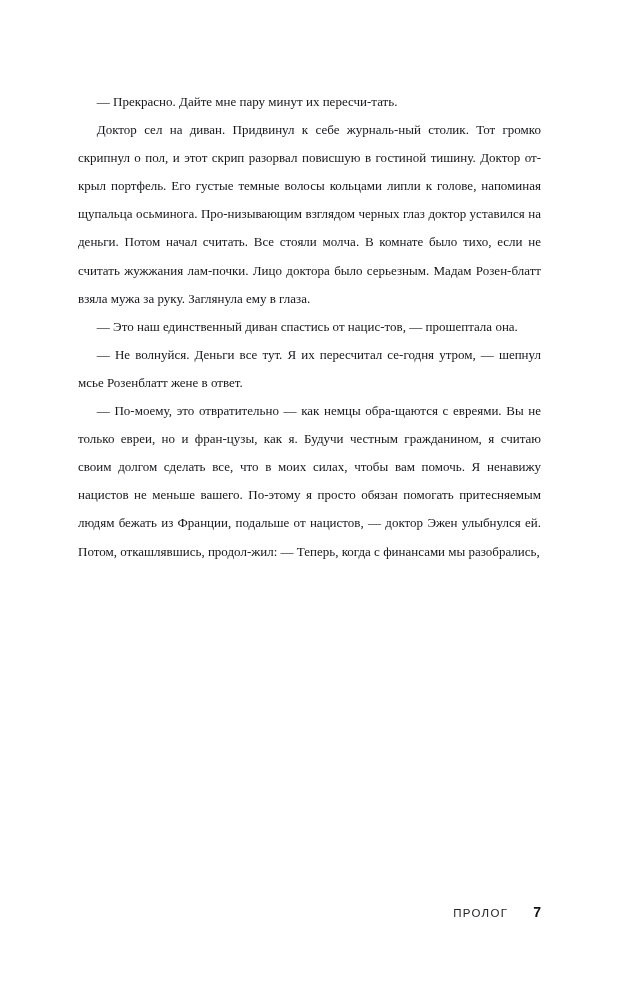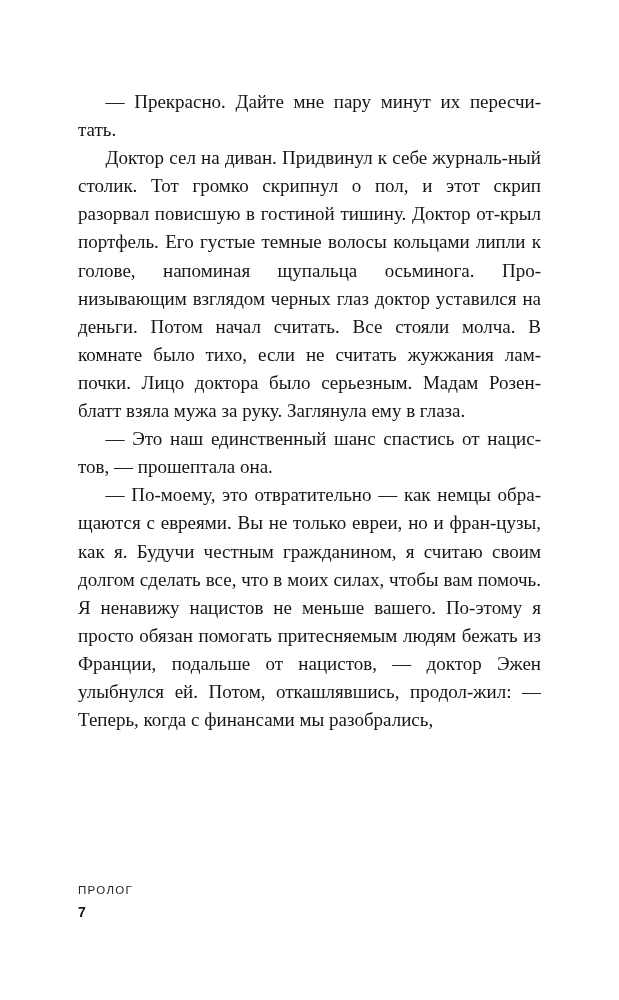--- a/index.html
+++ b/index.html
@@ -16,41 +16,40 @@
   }
   .page {
     position: relative;
     width: 619px;
     height: 1000px;
     box-sizing: border-box;
     padding: 88px 78px 0 78px;
   }
   .body-text {
     font-family: "Liberation Serif", serif;
-    font-size: 19px;
+    font-size: 13px;
     line-height: 28.1px;
     text-align: justify;
     text-justify: inter-word;
     hyphens: manual;
     color: #15161a;
   }
   .body-text p {
     margin: 0;
     text-indent: 1.45em;
   }
   .footer {
     position: absolute;
     left: 78px;
     right: 78px;
     bottom: 80px;
     display: flex;
     justify-content: flex-end;
     align-items: baseline;
-    gap: 8px;
-    flex-direction: column;
+    gap: 25px;
   }
   .footer-label {
     font-family: "Liberation Sans", sans-serif;
     font-size: 11.5px;
     letter-spacing: 1.3px;
     color: #232428;
   }
   .footer-page {
     font-family: "Liberation Sans", sans-serif;
     font-size: 14px;
@@ -59,21 +58,22 @@
   }
 </style>
 </head>
 <body>
 
 <div class="page">
 
   <div class="body-text">
     <p>— Прекрасно. Дайте мне пару минут их пересчи-тать.</p>
     <p>Доктор сел на диван. Придвинул к себе журналь-ный столик. Тот громко скрипнул о пол, и этот скрип разорвал повисшую в гостиной тишину. Доктор от-крыл портфель. Его густые темные волосы кольцами липли к голове, напоминая щупальца осьминога. Про-низывающим взглядом черных глаз доктор уставился на деньги. Потом начал считать. Все стояли молча. В комнате было тихо, если не считать жужжания лам-почки. Лицо доктора было серьезным. Мадам Розен-блатт взяла мужа за руку. Заглянула ему в глаза.</p>
-    <p>— Это наш единственный шанс спастись от нацис-тов, — прошептала она.</p>
+    <p>— Это наш единственный диван спастись от нацис-тов, — прошептала она.</p>
+    <p>— Не волнуйся. Деньги все тут. Я их пересчитал се-годня утром, — шепнул мсье Розенблатт жене в ответ.</p>
     <p>— По-моему, это отвратительно — как немцы обра-щаются с евреями. Вы не только евреи, но и фран-цузы, как я. Будучи честным гражданином, я считаю своим долгом сделать все, что в моих силах, чтобы вам помочь. Я ненавижу нацистов не меньше вашего. По-этому я просто обязан помогать притесняемым людям бежать из Франции, подальше от нацистов, — доктор Эжен улыбнулся ей. Потом, откашлявшись, продол-жил: — Теперь, когда с финансами мы разобрались,</p>
   </div>
 
   <div class="footer">
     <span class="footer-label">ПРОЛОГ</span>
     <span class="footer-page">7</span>
   </div>
 
 </div>
 

